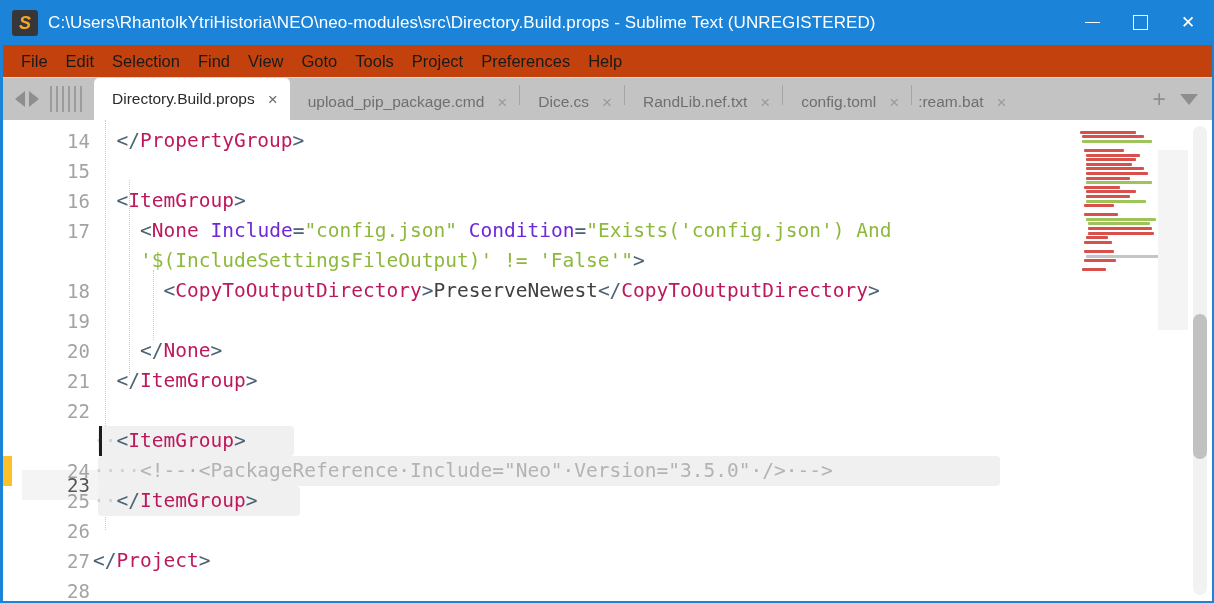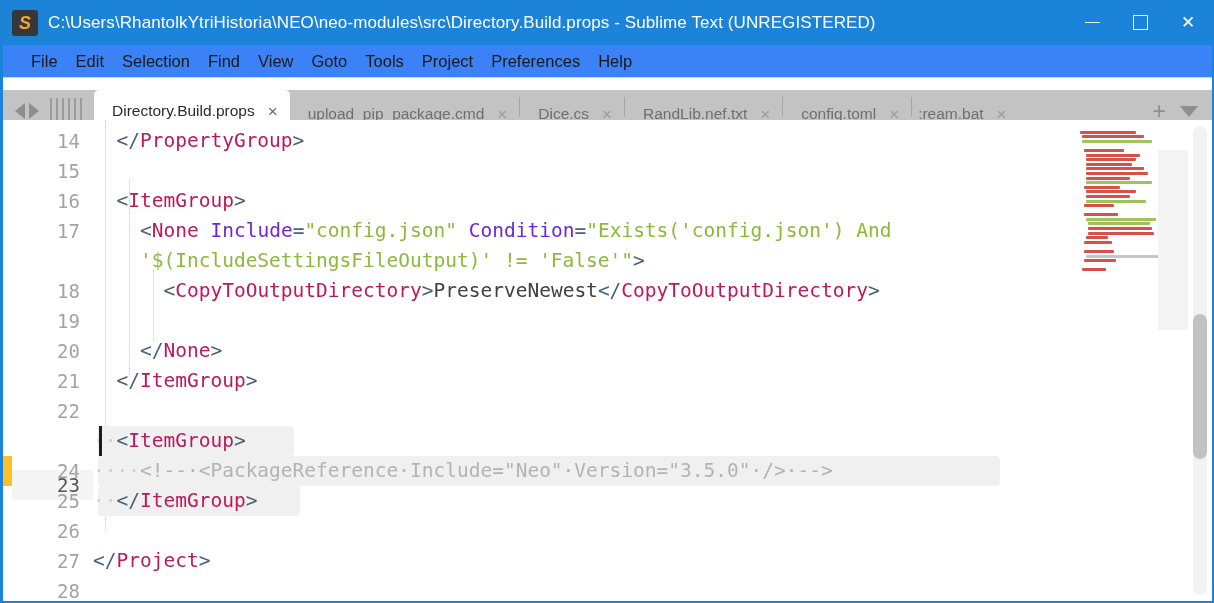--- a/index.html
+++ b/index.html
@@ -21,28 +21,28 @@
   .title-text { font-size:17px; letter-spacing:0.1px; white-space:nowrap; overflow:hidden;text-align:right; }
   .wincontrols { position:absolute; right:0; top:0; height:45px; display:flex; }
   .wincontrols div { width:48px; height:45px; display:flex; align-items:center; justify-content:center; color:#fff; font-size:17px; }
   .wc-min::before { content:""; display:block; width:15px; height:1.6px; background:#fff; }
   .wc-max::before { content:""; display:block; width:13px; height:13px; border:1.6px solid #fff; }
   .wc-close { font-size:23px; font-weight:300; }
 
   
   .menubar {
     position:absolute; left:0; top:45px; width:1209px; height:33px;
-    background:#3b82f6; display:flex; align-items:center; padding-left:19px;
+    background:#c2410c; display:flex; align-items:center; padding-left:9px;
     border-bottom:1px solid #d7d7d7;
   }
   .menubar .mi { font-size:16.5px; color:#1a1a1a; padding:3px 9px; white-space:nowrap; }
 
   
   .tabbar {
-    position:absolute; left:0; top:90px; width:1209px; height:42px;
+    position:absolute; left:0; top:78px; width:1209px; height:42px;
     background:#c3c3c3; display:flex; align-items:flex-start;
   }
   .navarrows { display:flex; align-items:center; height:42px; padding:0 7px 0 12px; gap:4px; }
   .tri { width:0; height:0; border-top:8px solid transparent; border-bottom:8px solid transparent; }
   .tri-l { border-right:10px solid #8e8e8e; }
   .tri-r { border-left:10px solid #8e8e8e; }
   .griphandle { display:flex; align-items:center; height:42px; gap:4px; padding:0 12px 0 4px; }
   .griphandle i { display:block; width:2px; height:26px; background:#9c9c9c; }
   .tabs { display:flex; align-items:flex-end; height:42px; flex:1; min-width:0; }
   .tab { height:36px; display:flex; align-items:center; padding:0 12px 0 18px; font-size:15.5px; color:#6f6f6f; white-space:nowrap; position:relative; }
@@ -53,21 +53,21 @@
   .tabsep { width:1px; height:20px; background:#a6a6a6; align-self:center; margin-bottom:9px; flex:0 0 auto; }
   .tab.clipped { padding-left:6px; }
   .tabctl { display:flex; align-items:center; height:42px; gap:14px; padding:0 14px 0 10px; }
   .plus { font-size:23px; color:#8e8e8e; line-height:1; font-weight:400; }
   .caretdown { width:0; height:0; border-left:9px solid transparent; border-right:9px solid transparent; border-top:11px solid #8e8e8e; }
 
   
   .editor { position:absolute; left:0; top:120px; width:1209px; height:481px; background:#ffffff; overflow:hidden; }
   .gutter-marks { position:absolute; left:0; top:0; width:9px; height:100%; background:#fff; }
   .mark-amber { position:absolute; left:0; width:9px; height:30px; background:#fbc02a; }
-  .gutter { position:absolute; left:9px; top:0; width:81px; height:100%; background:#fff; }
+  .gutter { position:absolute; left:19px; top:0; width:81px; height:100%; background:#fff; }
   .lnrow { position:absolute; left:0; width:81px; height:30px; display:flex; align-items:center; justify-content:flex-end; padding-right:13px;
            font-family:"DejaVu Sans Mono", monospace; font-size:19px; color:#a3a3a3; }
   .lnrow.cur { color:#555555; background:#f4f4f4; width:81px;margin-top:44px; }
 
   .code { position:absolute; left:90px; top:0; right:0; height:100%; }
   .codeline { position:absolute; left:0; height:30px; line-height:30px; white-space:pre;
               font-family:"DejaVu Sans Mono", monospace; font-size:19.5px; color:#3b4a54; }
   .sel { position:absolute; background:#f0f0f0; border-radius:4px; height:30px; }
   .cursor { position:absolute; width:3px; height:30px; background:#1c1c1c; }
   .iguide { position:absolute; width:1px; border-left:1px dotted #c9c9c9; }

